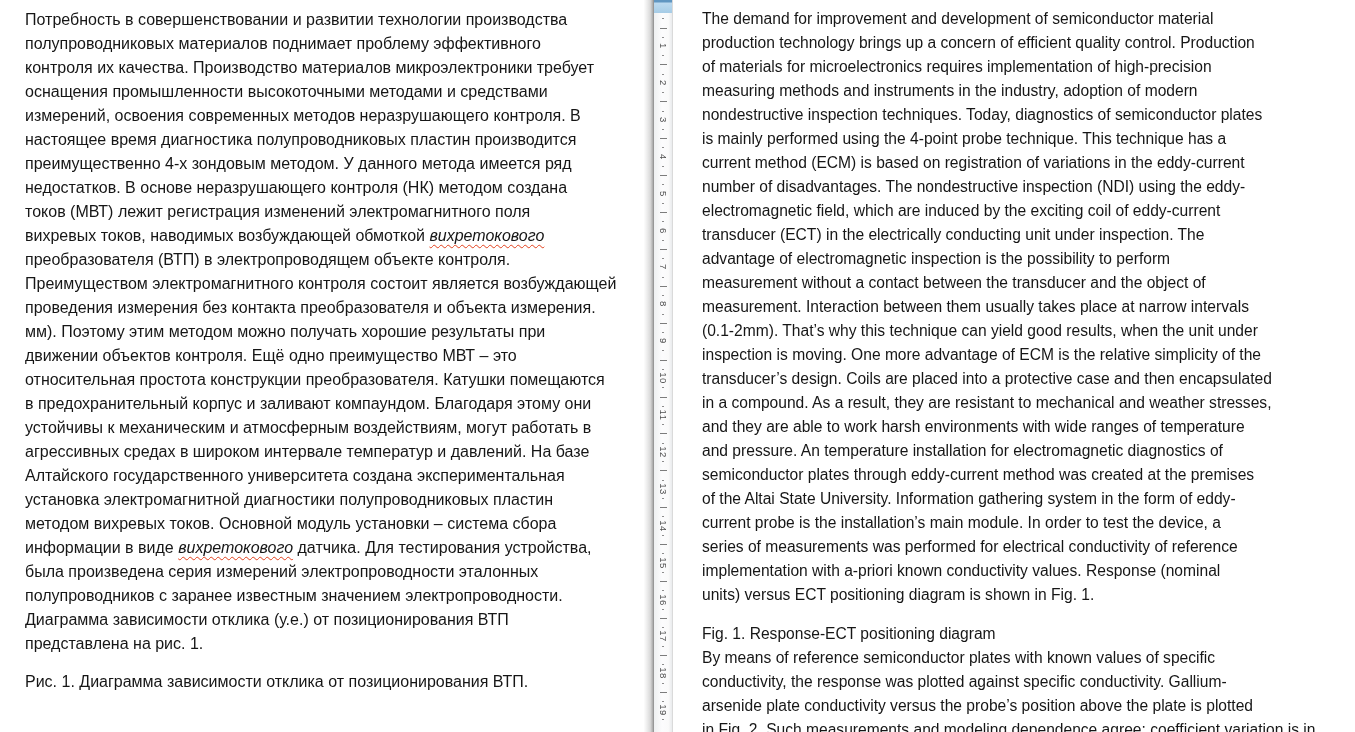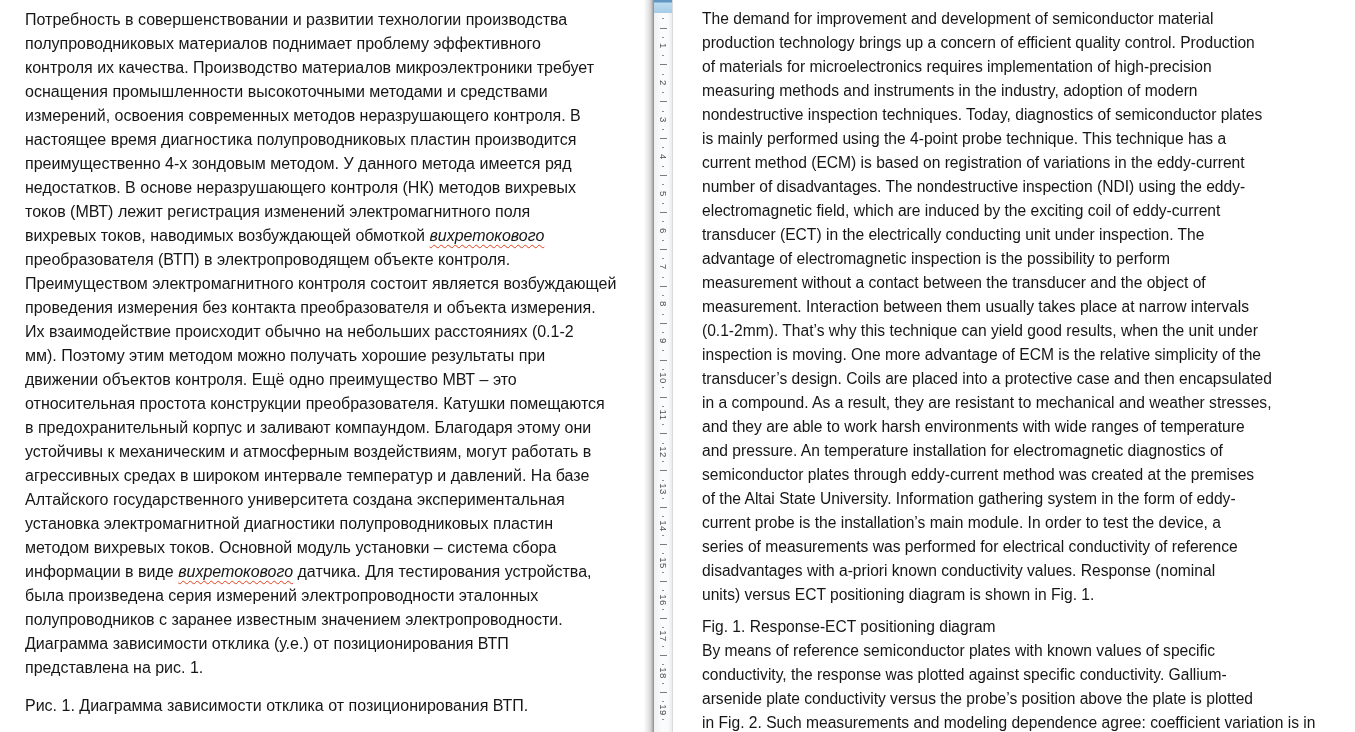--- a/index.html
+++ b/index.html
@@ -10,21 +10,21 @@
   }
   .app{display:flex;width:1320px;height:732px}
   .pane{background:#ffffff;overflow:hidden;position:relative}
   .pane.left{width:644px;flex:none}
   .pane.right{flex:1}
   .doc{position:relative}
   .pane.left .doc{padding:8px 0 0 25px;font-size:16px}
   .pane.right .doc{padding:7px 0 0 29px;font-size:15.6px}
   .tline{height:24px;line-height:24px;white-space:nowrap}
   .cap-left{margin-top:14px}
-  .figcap-right{margin-top:8px}
+  .figcap-right{margin-top:15px}
   .para2{}
   .sq{
     text-decoration:underline;
     text-decoration-style:wavy;
     text-decoration-color:#e2401c;
     text-decoration-thickness:1px;
     text-underline-offset:3px;
     font-style:italic;
   }
   
@@ -57,27 +57,26 @@
   <div class="pane left">
     <div class="doc">
       <div>
           <div class="tline">Потребность в совершенствовании и развитии технологии производства</div>
           <div class="tline">полупроводниковых материалов поднимает проблему эффективного</div>
           <div class="tline">контроля их качества. Производство материалов микроэлектроники требует</div>
           <div class="tline">оснащения промышленности высокоточными методами и средствами</div>
           <div class="tline">измерений, освоения современных методов неразрушающего контроля. В</div>
           <div class="tline">настоящее время диагностика полупроводниковых пластин производится</div>
           <div class="tline">преимущественно 4-х зондовым методом. У данного метода имеется ряд</div>
-          <div class="tline">недостатков. В основе неразрушающего контроля (НК) методов вихревых</div>
+          <div class="tline">недостатков. В основе неразрушающего контроля (НК) методом создана</div>
           <div class="tline">токов (МВТ) лежит регистрация изменений электромагнитного поля</div>
           <div class="tline">вихревых токов, наводимых возбуждающей обмоткой <span class="sq">вихретокового</span></div>
           <div class="tline">преобразователя (ВТП) в электропроводящем объекте контроля.</div>
           <div class="tline">Преимуществом электромагнитного контроля состоит является возбуждающей</div>
           <div class="tline">проведения измерения без контакта преобразователя и объекта измерения.</div>
-          <div class="tline">Их взаимодействие происходит обычно на небольших расстояниях (0.1-2</div>
           <div class="tline">мм). Поэтому этим методом можно получать хорошие результаты при</div>
           <div class="tline">движении объектов контроля. Ещё одно преимущество МВТ – это</div>
           <div class="tline">относительная простота конструкции преобразователя. Катушки помещаются</div>
           <div class="tline">в предохранительный корпус и заливают компаундом. Благодаря этому они</div>
           <div class="tline">устойчивы к механическим и атмосферным воздействиям, могут работать в</div>
           <div class="tline">агрессивных средах в широком интервале температур и давлений. На базе</div>
           <div class="tline">Алтайского государственного университета создана экспериментальная</div>
           <div class="tline">установка электромагнитной диагностики полупроводниковых пластин</div>
           <div class="tline">методом вихревых токов. Основной модуль установки – система сбора</div>
           <div class="tline">информации в виде <span class="sq">вихретокового</span> датчика. Для тестирования устройства,</div>
@@ -193,21 +192,21 @@
           <div class="tline">(0.1-2mm). That’s why this technique can yield good results, when the unit under</div>
           <div class="tline">inspection is moving. One more advantage of ECM is the relative simplicity of the</div>
           <div class="tline">transducer’s design. Coils are placed into a protective case and then encapsulated</div>
           <div class="tline">in a compound. As a result, they are resistant to mechanical and weather stresses,</div>
           <div class="tline">and they are able to work harsh environments with wide ranges of temperature</div>
           <div class="tline">and pressure. An temperature installation for electromagnetic diagnostics of</div>
           <div class="tline">semiconductor plates through eddy-current method was created at the premises</div>
           <div class="tline">of the Altai State University. Information gathering system in the form of eddy-</div>
           <div class="tline">current probe is the installation’s main module. In order to test the device, a</div>
           <div class="tline">series of measurements was performed for electrical conductivity of reference</div>
-          <div class="tline">disadvantages with a-priori known conductivity values. Response (nominal</div>
+          <div class="tline">implementation with a-priori known conductivity values. Response (nominal</div>
           <div class="tline">units) versus ECT positioning diagram is shown in Fig. 1.</div>
         </div>
       <div class="tline figcap-right">Fig. 1. Response-ECT positioning diagram</div>
       <div class="para2">
           <div class="tline">By means of reference semiconductor plates with known values of specific</div>
           <div class="tline">conductivity, the response was plotted against specific conductivity. Gallium-</div>
           <div class="tline">arsenide plate conductivity versus the probe’s position above the plate is plotted</div>
         </div>
       <div class="tline">in Fig. 2. Such measurements and modeling dependence agree: coefficient variation is in the low</div>
     </div>

